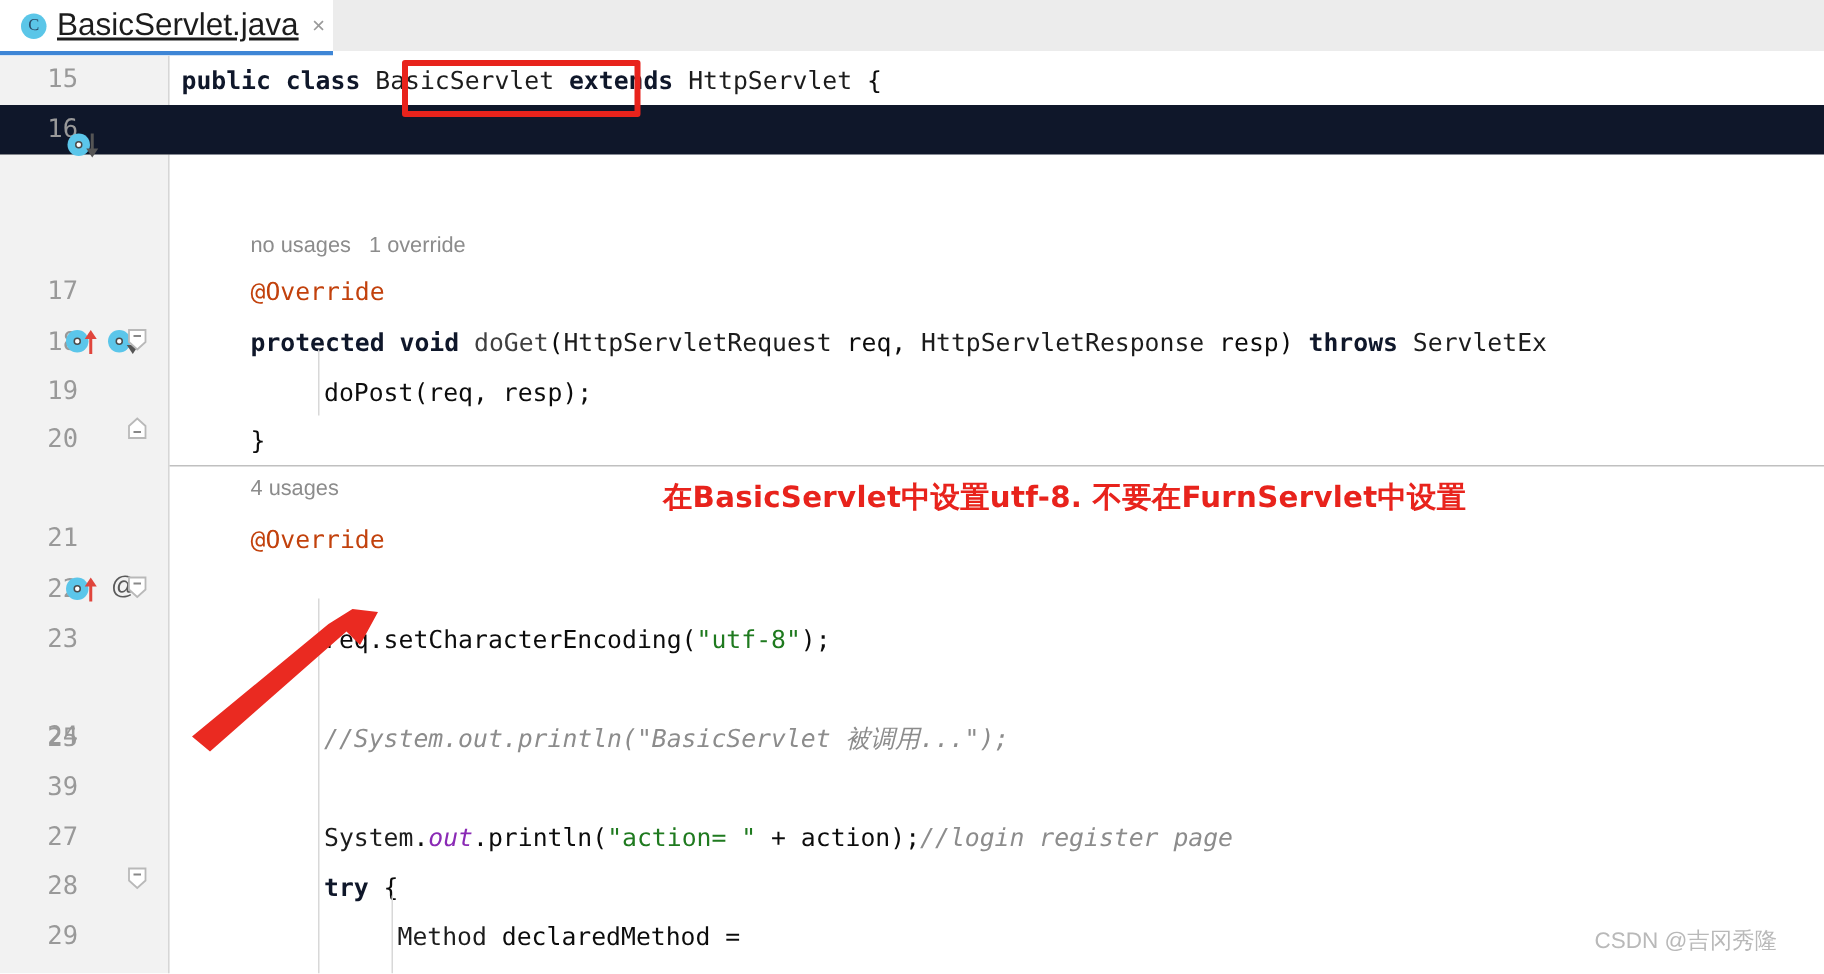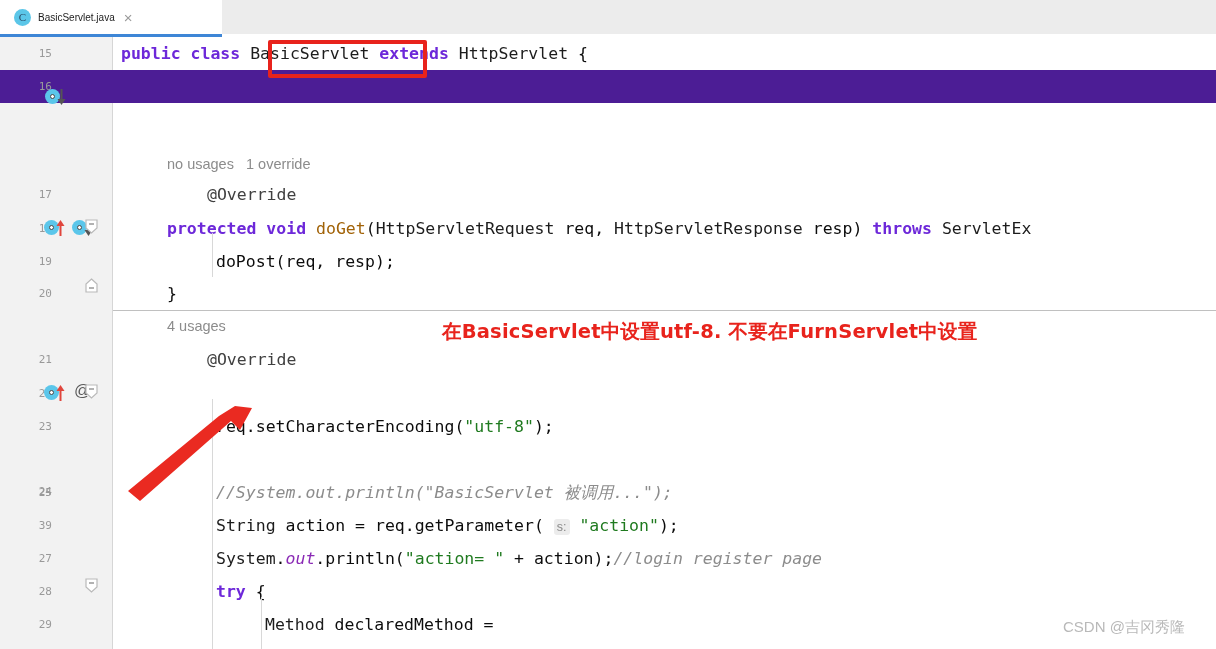--- a/index.html
+++ b/index.html
@@ -37,24 +37,25 @@
   .java-icon {
     width: 17px; height: 17px; border-radius: 50%;
     background: #5bc6e8;
     color: #2a4b68;
     font-size: 11px; line-height: 17px; text-align: center;
     font-family: "Liberation Serif", serif;
     flex: 0 0 auto;
     margin-right: 7px;
   }
   .tab-label {
-    font-size: 10px;
+    font-size: 21px;
     color: #1c1c1c;
     white-space: nowrap;
     flex: 0 0 auto;
+    text-decoration: underline;
   }
   .tab-close {
     margin-left: 9px;
     color: #9a9a9a;
     font-size: 15px;
     line-height: 1;
     flex: 0 0 auto;
   }
 
   
@@ -76,48 +77,48 @@
   }
   .row {
     position: absolute; left: 0;
     width: 1216px; height: 33px;
   }
   .ln {
     position: absolute; left: 0; top: 0;
     width: 52px; height: 33px;
     text-align: right;
     font-family: "DejaVu Sans Mono", monospace;
-    font-size: 11px;
+    font-size: 17px;
     line-height: 33px;
     color: #999999;
   }
   .code {
     position: absolute; left: 121px; top: 0;
     height: 33px;
     font-family: "DejaVu Sans Mono", monospace;
     font-size: 16.5px;
     line-height: 33px;
     white-space: pre;
     color: #0c0c0c;
   }
-  .hl-row { background: #4c1d95; }
+  .hl-row { background: #0f172a; }
   .hl-gutter {
     position: absolute; left: 0; top: 0;
     width: 113px; height: 33px;
     background: #fbf8e7;
   }
 
   
-  .kw   { color: #6d28d9; font-weight: bold; }
+  .kw   { color: #0f172a; font-weight: bold; }
   .kwn  { color: #0033b3; }
-  .anno { color: #404040; margin-left: 40px; }
+  .anno { color: #c2410c; }
   .str  { color: #1f7a1f; }
   .cmt  { color: #8c8c8c; font-style: italic; }
   .typ  { color: #1c1c1c; }
-  .mth  { color: #a16207; margin-top: 12px; }
+  .mth  { color: #404040; margin-top: 12px; }
   .stat { color: #8a2ab5; font-style: italic; }
   .hint-pill {
     background: #ececec; color: #8a8a8a;
     font-size: 12.5px; padding: 1px 3px; border-radius: 3px;
     font-family: "Liberation Sans", sans-serif;
   }
 
   
   .inlay {
     position: absolute; left: 167px;
@@ -279,21 +280,20 @@
     <span class="ln">24</span>
   </div>
 
   <div class="row" style="top:439px;">
     <span class="ln">25</span>
     <span class="code cmt" style="left:216px;">//System.out.println("BasicServlet 被调用...");</span>
   </div>
 
   <div class="row" style="top:472px;">
     <span class="ln">39</span>
-    <span class="code" style="left:216px;"><span class="typ">String</span> action = req.getParameter( <span class="hint-pill">s:</span> <span class="str">"action"</span>);</span>
   </div>
 
   <div class="row" style="top:505px;">
     <span class="ln">27</span>
     <span class="code" style="left:216px;"><span class="typ">System</span>.<span class="stat">out</span>.println(<span class="str">"action= "</span> + action);<span class="cmt">//login register page</span></span>
   </div>
 
   <div class="row" style="top:538px;">
     <span class="ln">28</span>
     <span class="code" style="left:216px;"><span class="kw">try</span> {</span>

